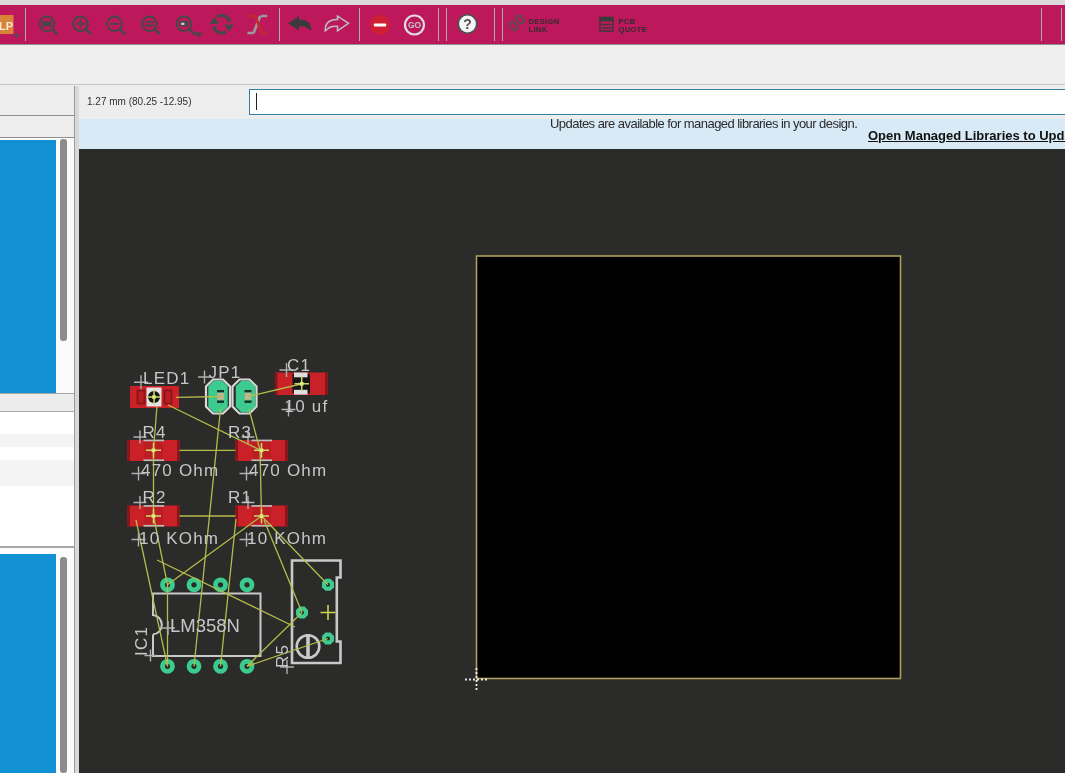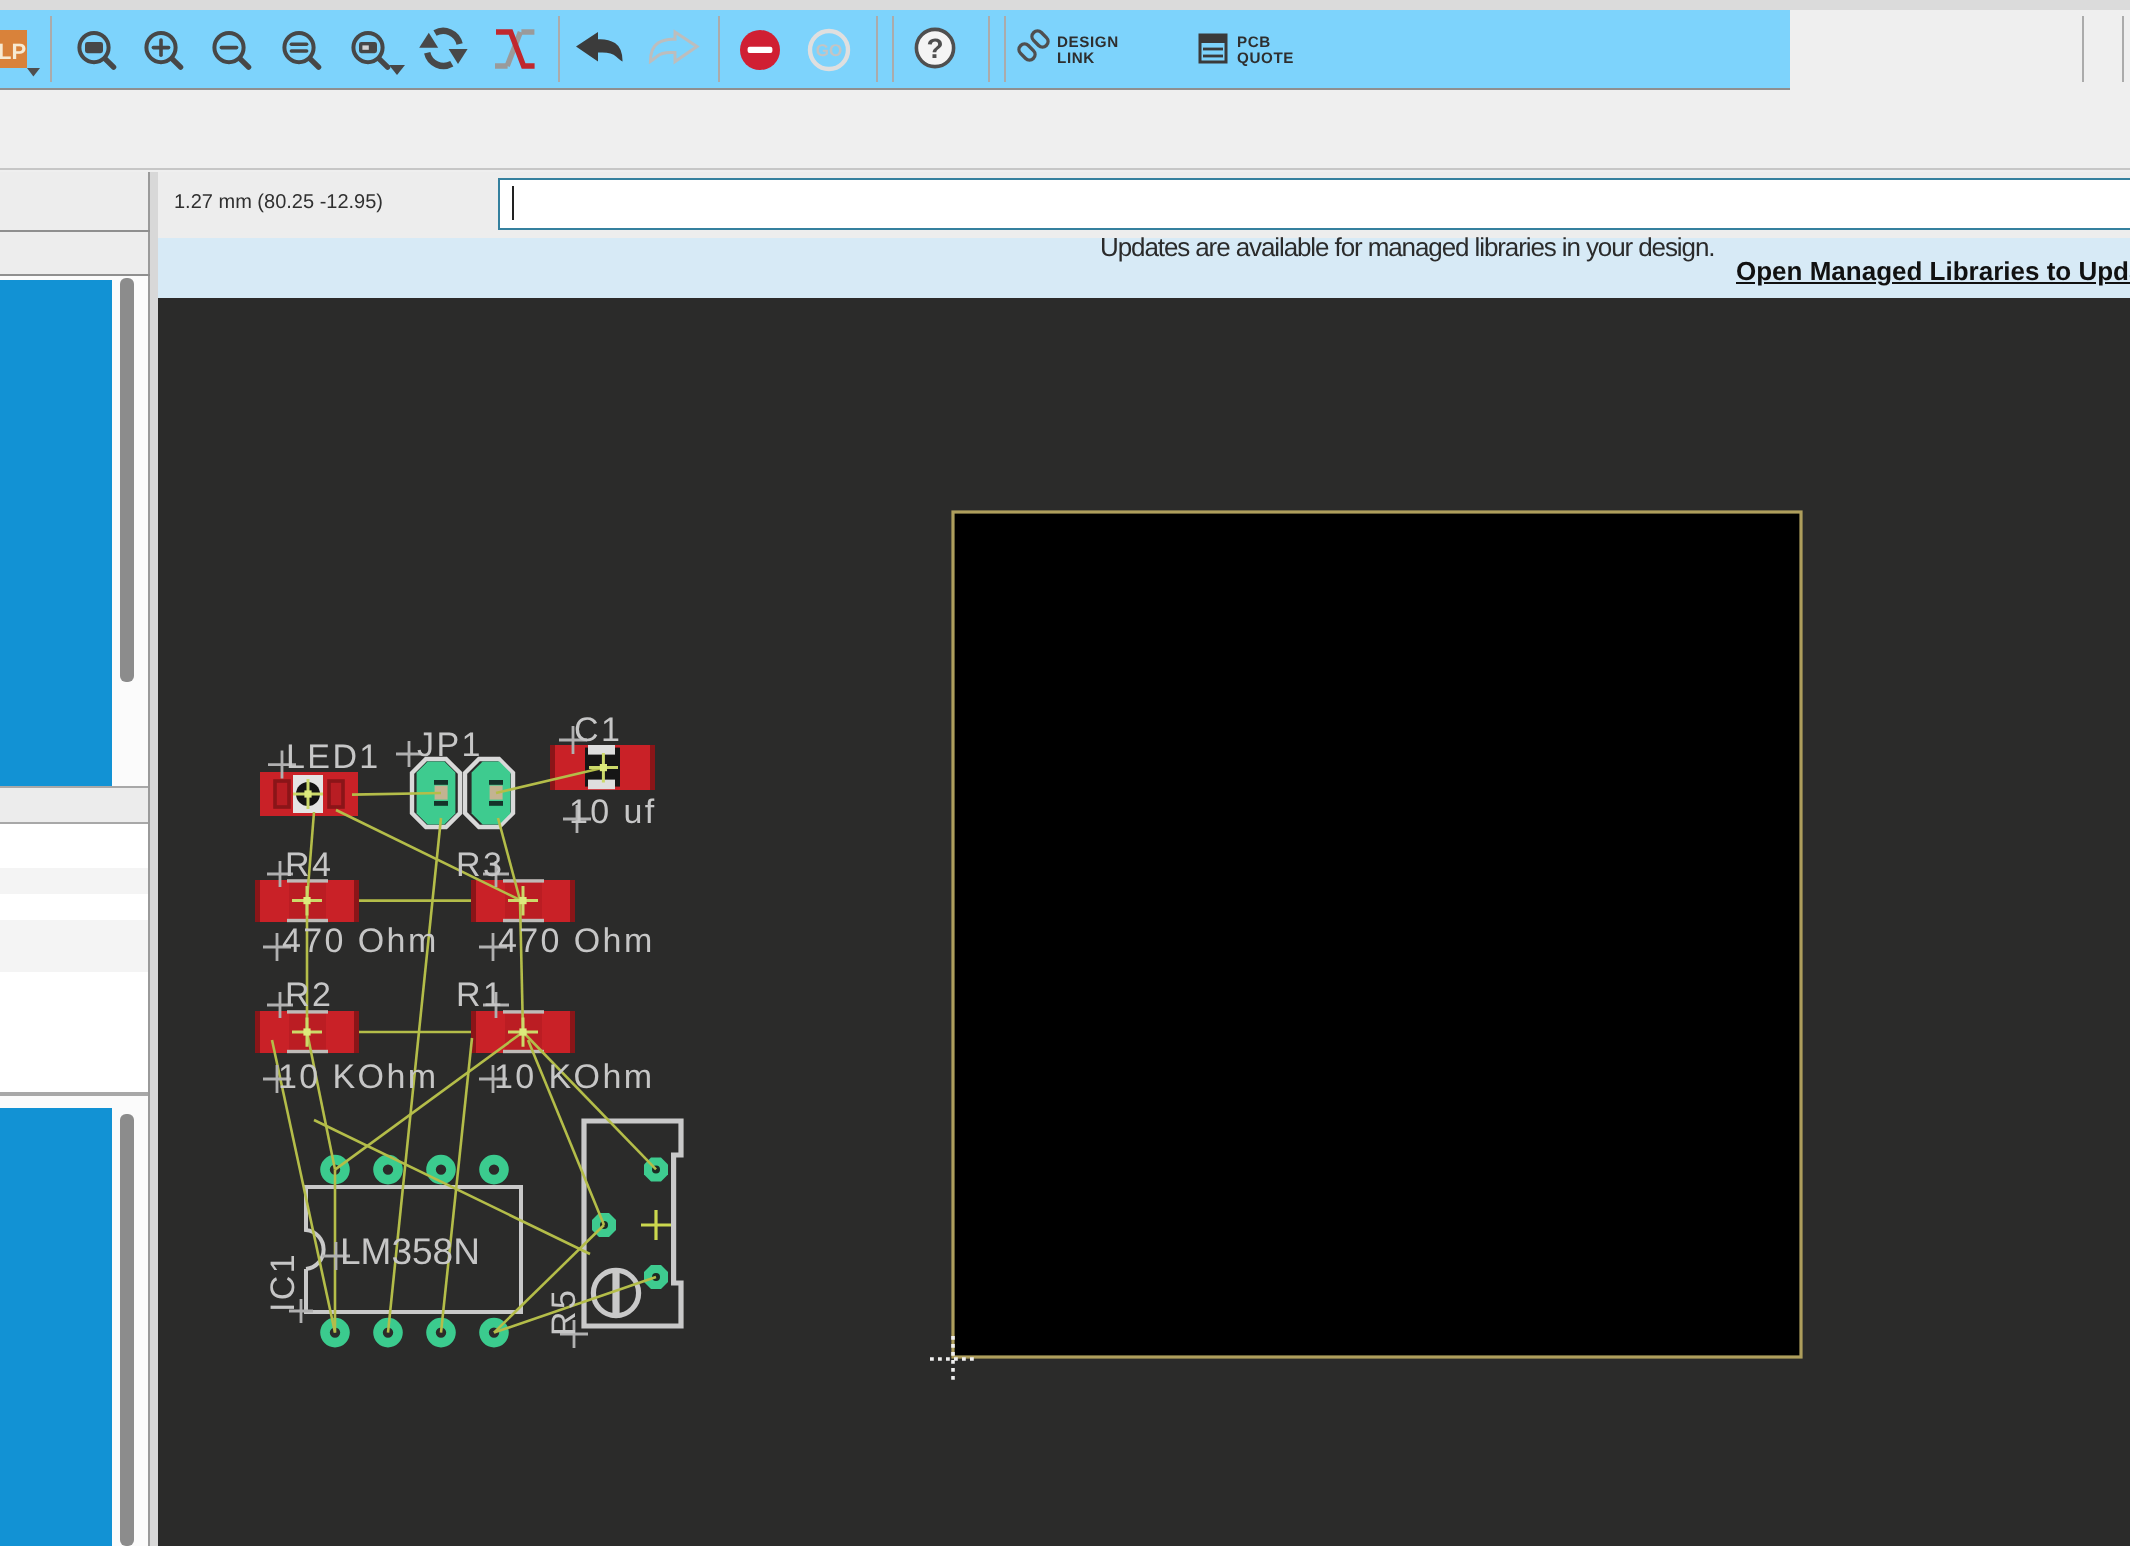--- a/index.html
+++ b/index.html
@@ -3,21 +3,21 @@
 <meta charset="utf-8">
 <style>
   html,body{margin:0;padding:0}
   body{width:1065px;height:773px;position:relative;overflow:hidden;
        font-family:"Liberation Sans",sans-serif;background:#efefef}
   .abs{position:absolute}
 </style>
 </head>
 <body>
 
-<div class="abs" style="left:0;top:0;width:895px;height:45px;background:#7dd3fc;border-bottom:1px solid #8f8f8f;box-sizing:border-box">
+<div class="abs" style="left:0;top:0;width:1065px;height:45px;background:#be185d;border-bottom:1px solid #8f8f8f;box-sizing:border-box">
 <div class="abs" style="left:0;top:0;width:1065px;height:5px;background:#dbdbdb"></div>
 <svg class="abs" style="left:0;top:0" width="1065" height="44" id="tbsvg">
 <g stroke="#ababab" stroke-width="1">
 <line x1="25.5" y1="8" x2="25.5" y2="41"></line>
         <line x1="279.5" y1="8" x2="279.5" y2="41"></line>
 <line x1="359.5" y1="8" x2="359.5" y2="41"></line>
         <line x1="438.5" y1="8" x2="438.5" y2="41"></line>
 <line x1="446.5" y1="8" x2="446.5" y2="41"></line>
         <line x1="494.5" y1="8" x2="494.5" y2="41"></line>
 <line x1="502.5" y1="8" x2="502.5" y2="41"></line>

